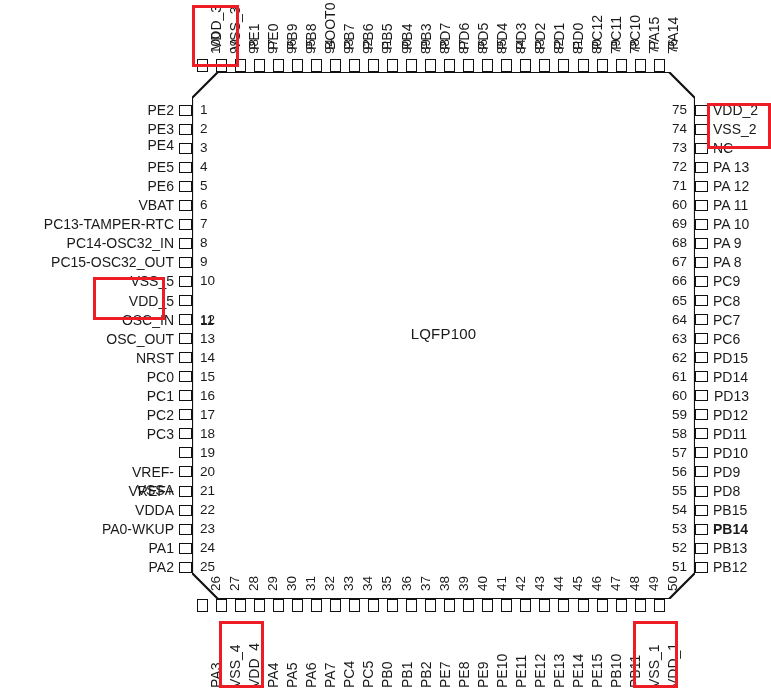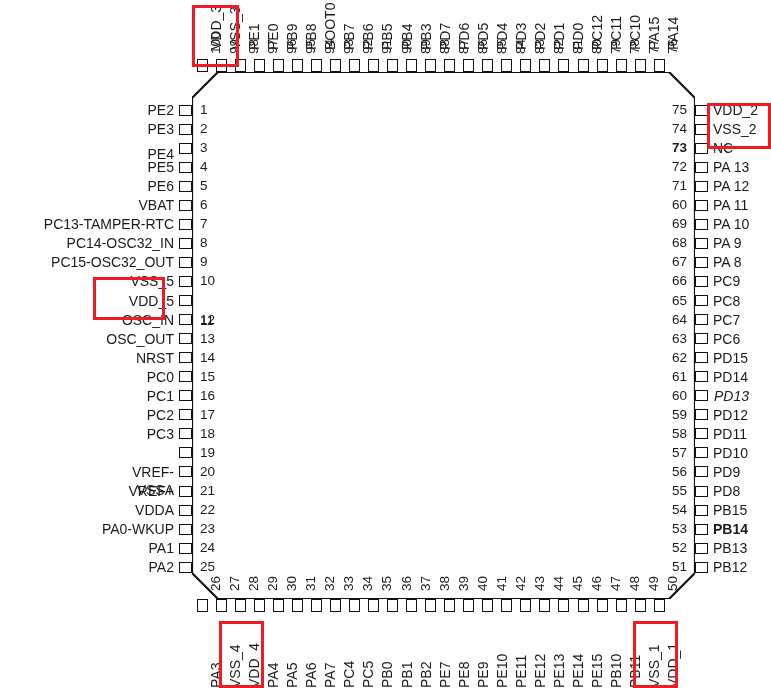--- a/index.html
+++ b/index.html
@@ -129,31 +129,32 @@
 <body>
 
 <div id="stage">
 
   <div id="package-body">
     <svg width="503" height="527" viewBox="0 0 503 527" xmlns="http://www.w3.org/2000/svg">
       <polygon points="26,0 477,0 503,26 503,501 477,527 26,527 0,501 0,26" fill="#ffffff" stroke="#111111" stroke-width="2.2" stroke-linejoin="miter"></polygon>
     </svg>
   </div>
 
+  <div id="center-label">LQFP100</div>
 
   <div id="pin-layer">
       <div class="pin h" style="left: 179px; top: 104.5px;"></div>
       <div class="num left" style="left: 200px; top: 103px;">1</div>
       <div class="name lt" style="right: 597px; top: 103px;">PE2</div>
       <div class="pin h" style="left: 179px; top: 123.55px;"></div>
       <div class="num left" style="left: 200px; top: 122.05px;">2</div>
       <div class="name lt" style="right: 597px; top: 122.05px;">PE3</div>
       <div class="pin h" style="left: 179px; top: 142.6px;"></div>
       <div class="num left" style="left: 200px; top: 141.1px;">3</div>
-      <div class="name lt" style="right: 597px; top: 147px; padding-left: 40px;">PE4</div>
+      <div class="name lt" style="right: 597px; top: 138px; padding-left: 40px;">PE4</div>
       <div class="pin h" style="left: 179px; top: 161.65px;"></div>
       <div class="num left" style="left: 200px; top: 160.15px;">4</div>
       <div class="name lt" style="right: 597px; top: 160.15px;">PE5</div>
       <div class="pin h" style="left: 179px; top: 180.7px;"></div>
       <div class="num left" style="left: 200px; top: 179.2px;">5</div>
       <div class="name lt" style="right: 597px; top: 179.2px;">PE6</div>
       <div class="pin h" style="left: 179px; top: 199.75px;"></div>
       <div class="num left" style="left: 200px; top: 198.25px;">6</div>
       <div class="name lt" style="right: 597px; top: 198.25px;">VBAT</div>
       <div class="pin h" style="left: 179px; top: 218.8px;"></div>
@@ -213,21 +214,21 @@
       <div class="pin h" style="left: 179px; top: 561.7px;"></div>
       <div class="num left" style="left: 200px; top: 560.2px;">25</div>
       <div class="name lt" style="right: 597px; top: 560.2px;">PA2</div>
       <div class="pin h" style="left: 695px; top: 104.5px;"></div>
       <div class="num right" style="right: 84px; top: 103px;">75</div>
       <div class="name rt" style="left: 713px; top: 103px;">VDD_2</div>
       <div class="pin h" style="left: 695px; top: 123.55px;"></div>
       <div class="num right" style="right: 84px; top: 122.05px;">74</div>
       <div class="name rt" style="left: 713px; top: 122.05px;">VSS_2</div>
       <div class="pin h" style="left: 695px; top: 142.6px;"></div>
-      <div class="num right" style="right: 84px; top: 141.1px; font-weight: bold;">73</div>
+      <div class="num right" style="right: 84px; top: 141.1px;">73</div>
       <div class="name rt" style="left: 713px; top: 141.1px;">NC</div>
       <div class="pin h" style="left: 695px; top: 161.65px;"></div>
       <div class="num right" style="right: 84px; top: 160.15px;">72</div>
       <div class="name rt" style="left: 713px; top: 160.15px;">PA 13</div>
       <div class="pin h" style="left: 695px; top: 180.7px;"></div>
       <div class="num right" style="right: 84px; top: 179.2px;">71</div>
       <div class="name rt" style="left: 713px; top: 179.2px;">PA 12</div>
       <div class="pin h" style="left: 695px; top: 199.75px;"></div>
       <div class="num right" style="right: 84px; top: 198.25px;">60</div>
       <div class="name rt" style="left: 713px; top: 198.25px;">PA 11</div>
@@ -253,21 +254,21 @@
       <div class="num right" style="right: 84px; top: 331.6px;">63</div>
       <div class="name rt" style="left: 713px; top: 331.6px;">PC6</div>
       <div class="pin h" style="left: 695px; top: 352.15px;"></div>
       <div class="num right" style="right: 84px; top: 350.65px;">62</div>
       <div class="name rt" style="left: 713px; top: 350.65px;">PD15</div>
       <div class="pin h" style="left: 695px; top: 371.2px;"></div>
       <div class="num right" style="right: 84px; top: 369.7px;">61</div>
       <div class="name rt" style="left: 713px; top: 369.7px;">PD14</div>
       <div class="pin h" style="left: 695px; top: 390.25px;"></div>
       <div class="num right" style="right: 84px; top: 388.75px;">60</div>
-      <div class="name rt" style="left: 714px; top: 388.75px; font-style: italic;">PD13</div>
+      <div class="name rt" style="left: 714px; top: 388.75px;">PD13</div>
       <div class="pin h" style="left: 695px; top: 409.3px;"></div>
       <div class="num right" style="right: 84px; top: 407.8px;">59</div>
       <div class="name rt" style="left: 713px; top: 407.8px;">PD12</div>
       <div class="pin h" style="left: 695px; top: 428.35px;"></div>
       <div class="num right" style="right: 84px; top: 426.85px;">58</div>
       <div class="name rt" style="left: 713px; top: 426.85px;">PD11</div>
       <div class="pin h" style="left: 695px; top: 447.4px;"></div>
       <div class="num right" style="right: 84px; top: 445.9px;">57</div>
       <div class="name rt" style="left: 713px; top: 445.9px;">PD10</div>
       <div class="pin h" style="left: 695px; top: 466.45px;"></div>

